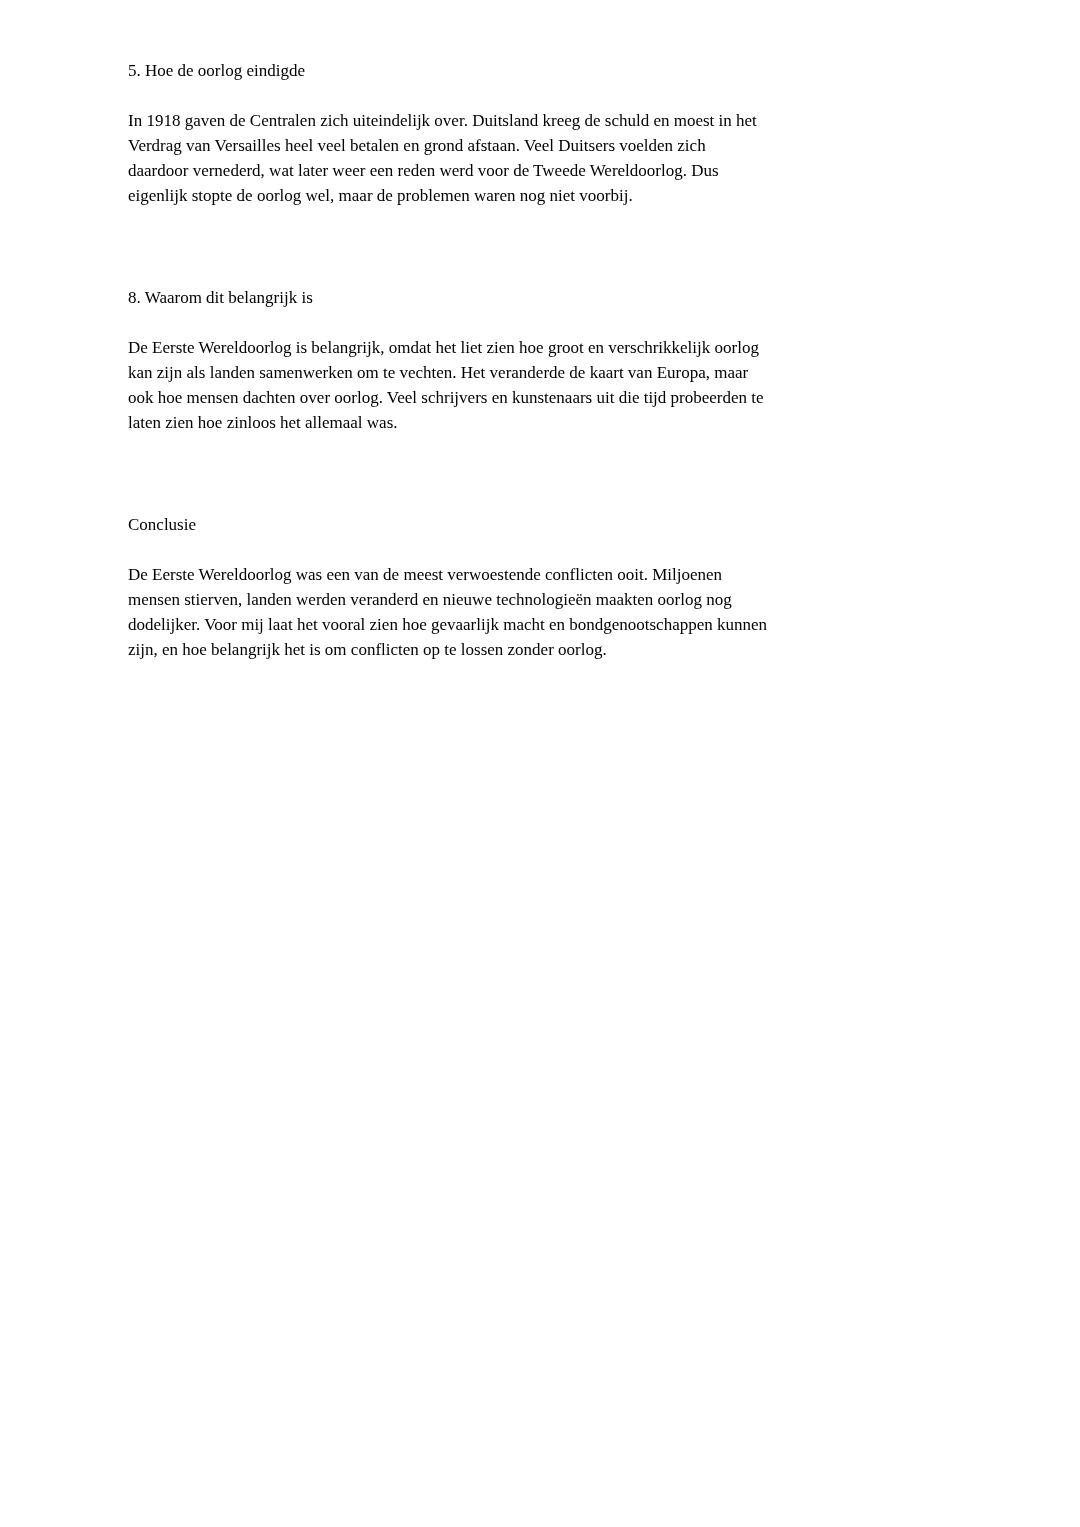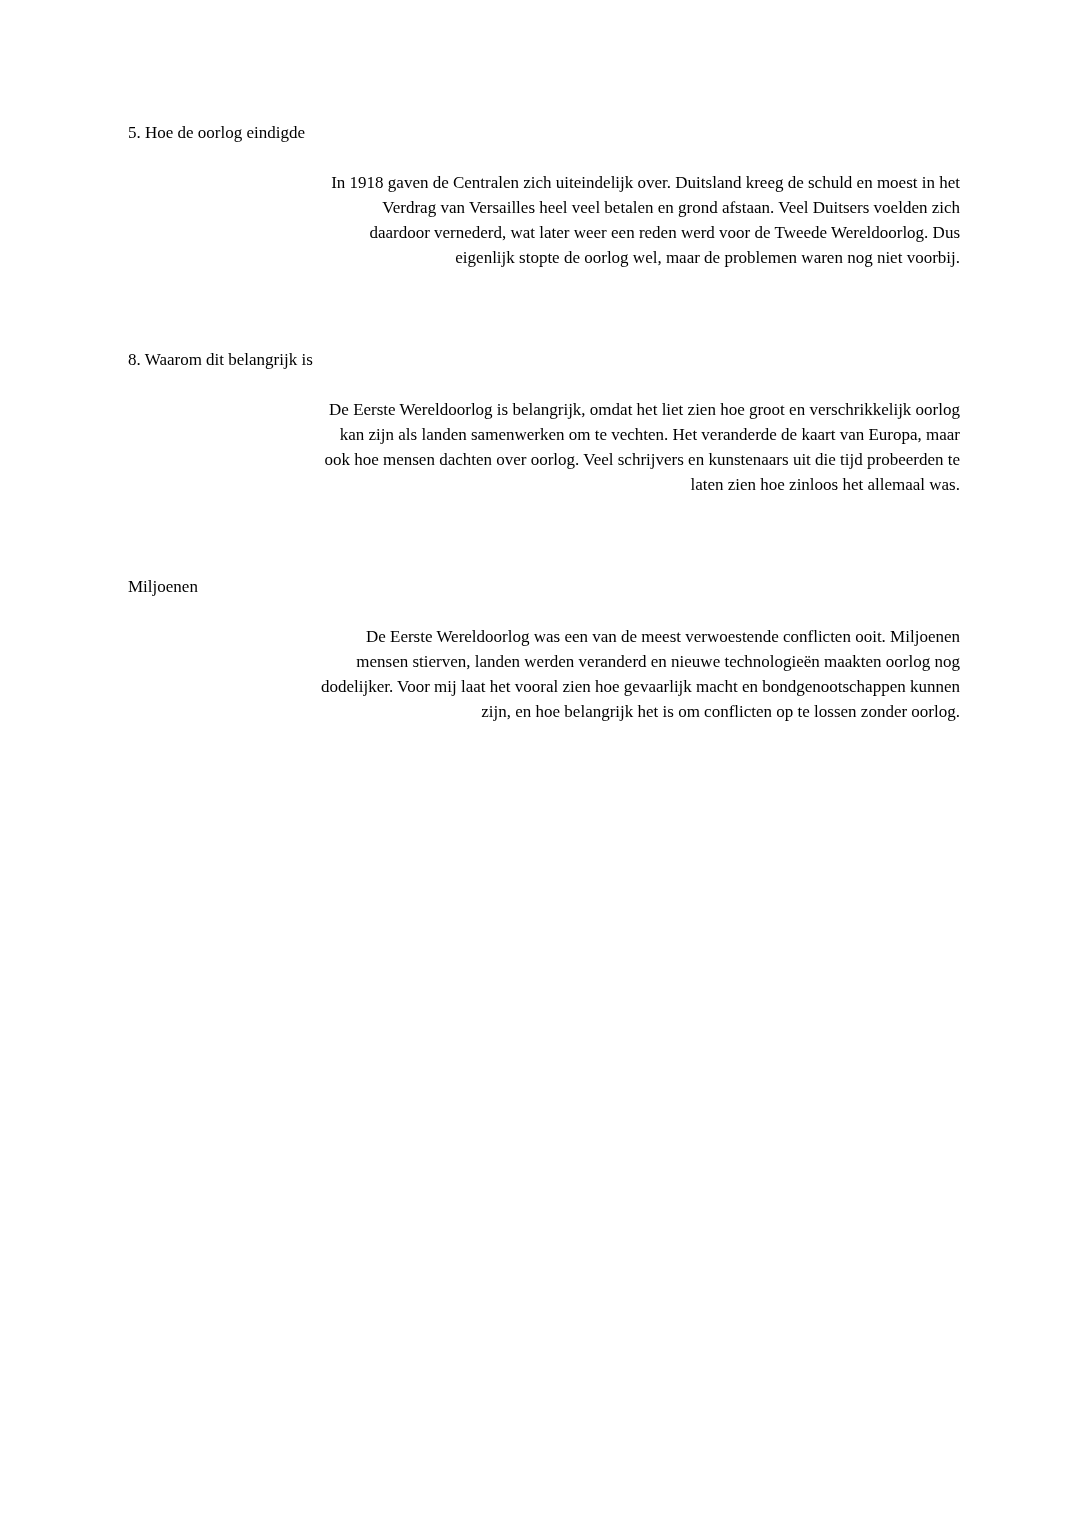--- a/index.html
+++ b/index.html
@@ -6,39 +6,38 @@
     margin: 0;
     padding: 0;
     background: #ffffff;
   }
   .page {
     position: relative;
     width: 1080px;
     height: 1372px;
     background: #ffffff;
     box-sizing: border-box;
-    padding: 120px 120px 0 128px;
+    padding: 58px 120px 0 128px;
     color: #000000;
     font-family: "Liberation Serif", "DejaVu Serif", serif;
   }
   .doc-heading {
     font-size: 17px;
     line-height: 25px;
     font-weight: normal;
     margin: 0 0 25px 0;
     padding: 0;
   }
   .doc-paragraph {
     font-size: 17px;
     line-height: 25px;
     margin: 12px 0 77px 0;
     padding: 0;
     max-width: 835px;
     white-space: pre-line;
-    text-align: right;
   }
 </style>
 </head>
 <body>
 
 <div class="page">
 
   <section>
     <h2 class="doc-heading">5. Hoe de oorlog eindigde</h2>
     <p class="doc-paragraph">In 1918 gaven de Centralen zich uiteindelijk over. Duitsland kreeg de schuld en moest in het
@@ -49,20 +48,20 @@
 
   <section>
     <h2 class="doc-heading">8. Waarom dit belangrijk is</h2>
     <p class="doc-paragraph">De Eerste Wereldoorlog is belangrijk, omdat het liet zien hoe groot en verschrikkelijk oorlog
 kan zijn als landen samenwerken om te vechten. Het veranderde de kaart van Europa, maar
 ook hoe mensen dachten over oorlog. Veel schrijvers en kunstenaars uit die tijd probeerden te
 laten zien hoe zinloos het allemaal was.</p>
   </section>
 
   <section>
-    <h2 class="doc-heading">Miljoenen</h2>
+    <h2 class="doc-heading">Conclusie</h2>
     <p class="doc-paragraph">De Eerste Wereldoorlog was een van de meest verwoestende conflicten ooit. Miljoenen
 mensen stierven, landen werden veranderd en nieuwe technologieën maakten oorlog nog
 dodelijker. Voor mij laat het vooral zien hoe gevaarlijk macht en bondgenootschappen kunnen
 zijn, en hoe belangrijk het is om conflicten op te lossen zonder oorlog.</p>
   </section>
 
 </div>
 
 </body></html>

